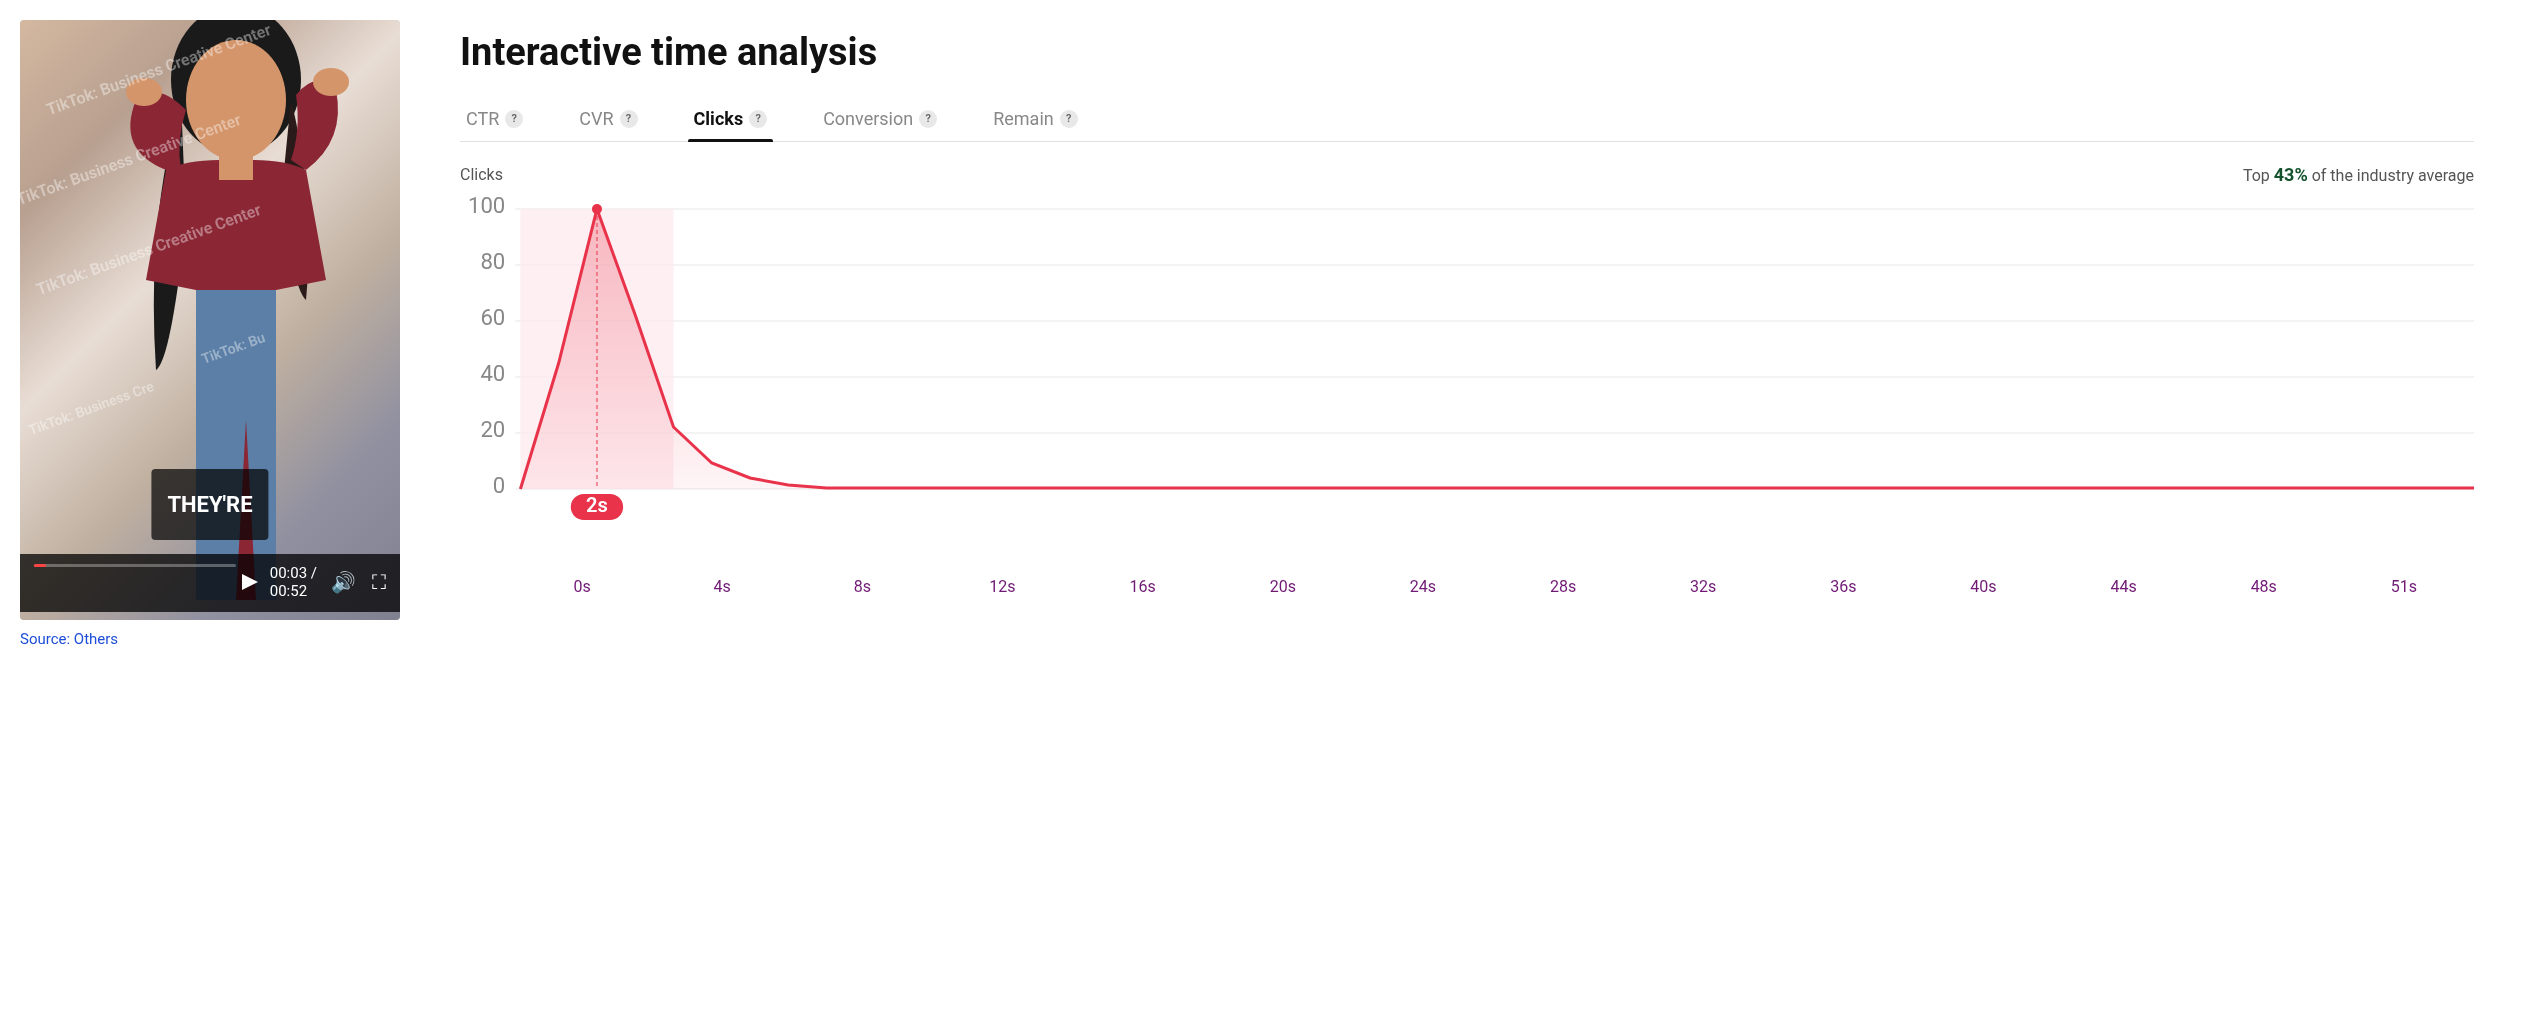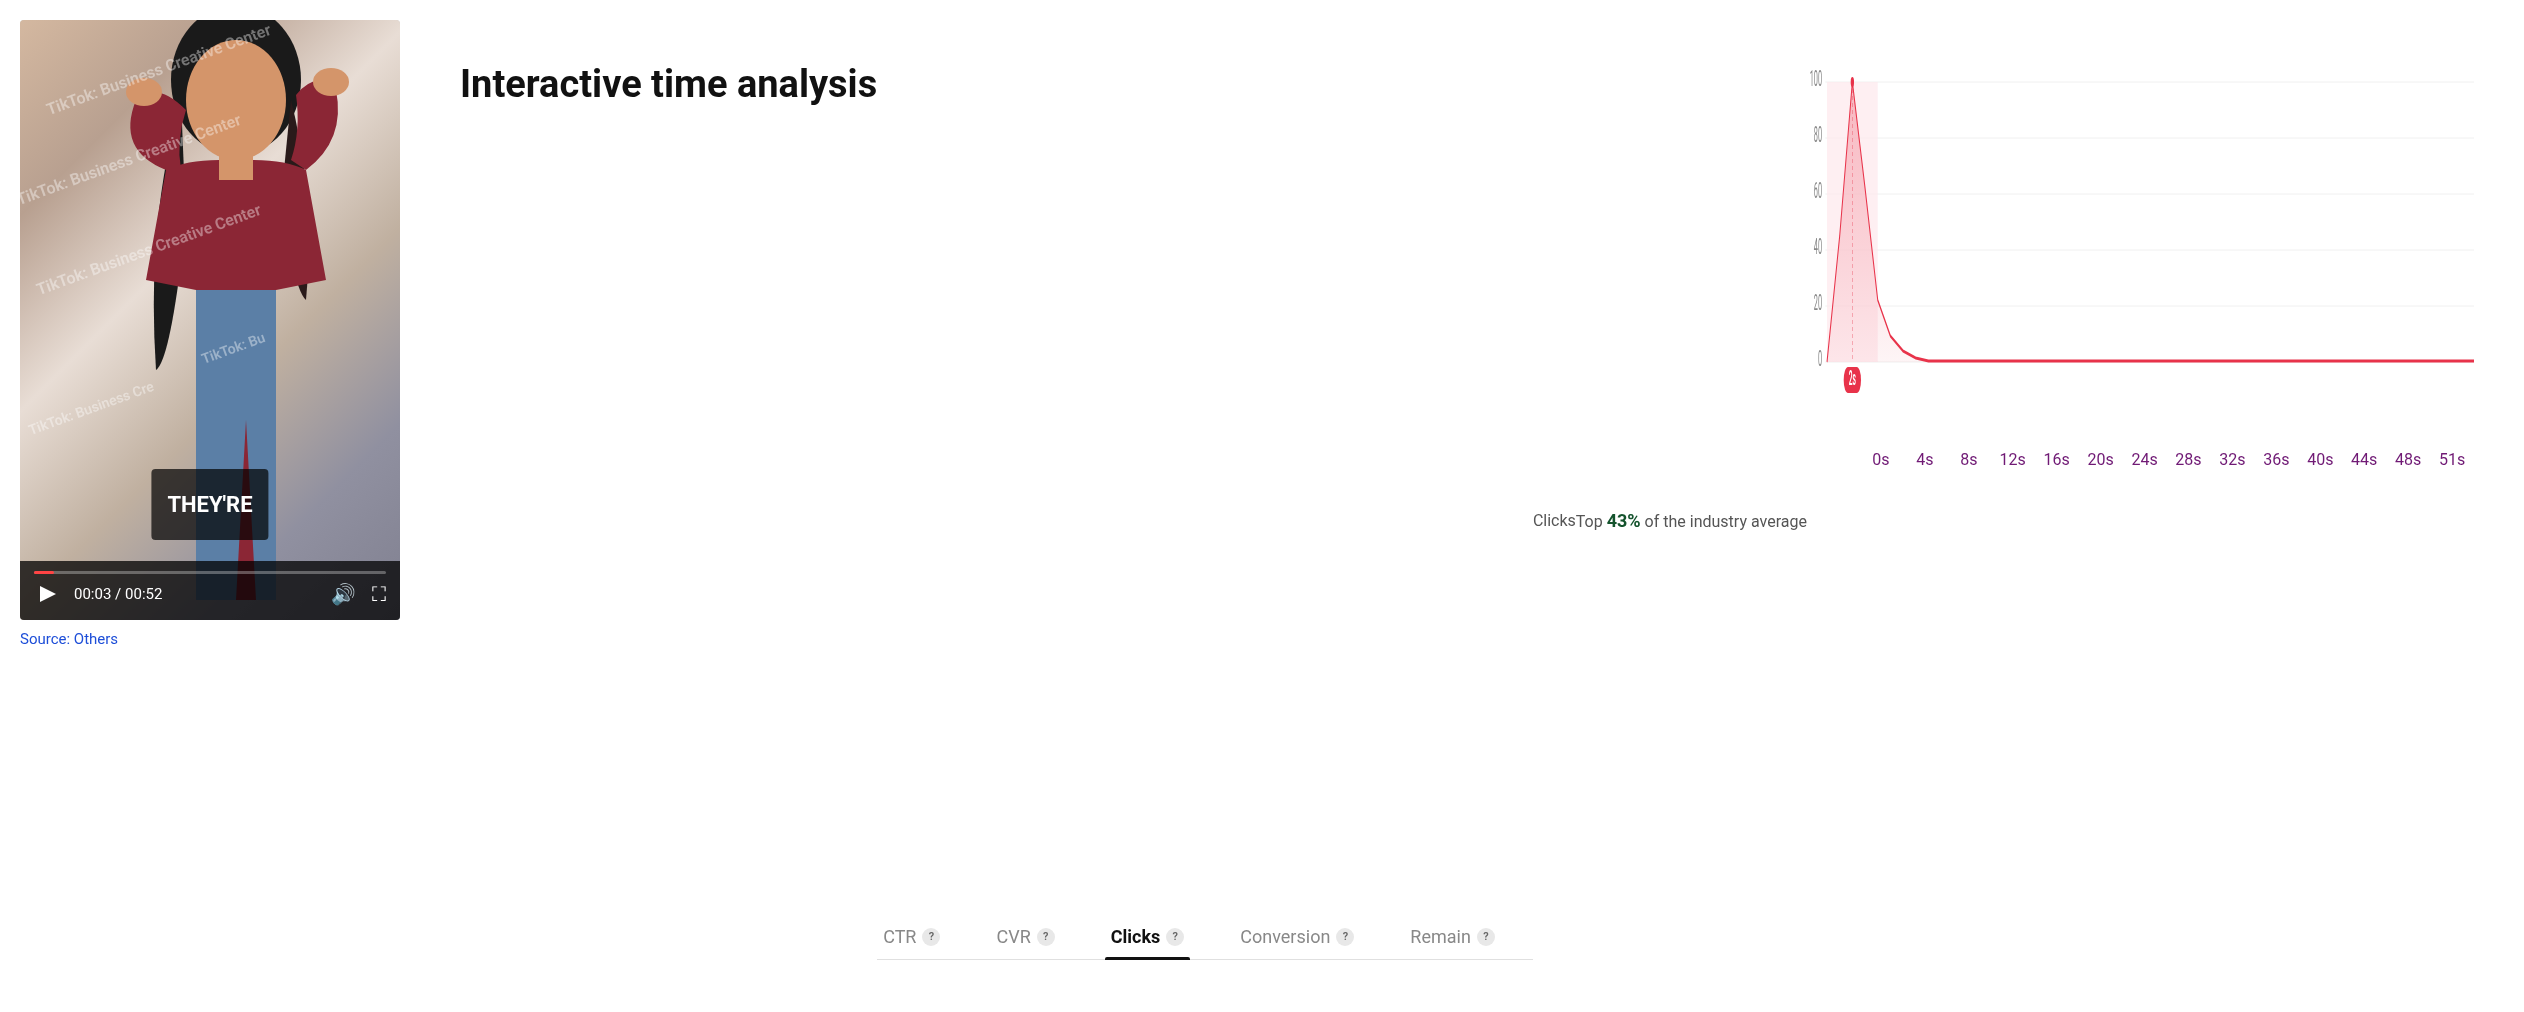--- a/index.html
+++ b/index.html
@@ -68,27 +68,27 @@
       color: #fff;
       font-size: 22px;
       font-weight: bold;
       padding: 23px 16px;
       border-radius: 4px;
       white-space: nowrap;
     }
 
     .video-controls {
       position: absolute;
-      bottom: 0;
+      bottom: 8px;
       left: 0;
       right: 0;
       background: rgba(0,0,0,0.75);
       padding: 10px 14px 12px 14px;
       display: flex;
-      flex-direction: column;
+      flex-direction: row;
       gap: 6px;
     }
 
     .progress-bar {
       width: 100%;
       height: 3px;
       background: rgba(255,255,255,0.3);
       border-radius: 2px;
       position: relative;
     }
@@ -147,23 +147,22 @@
       margin-top: 10px;
       font-size: 15px;
       color: #1d4ed8;
     }
 
     
     .analysis-panel {
       flex: 1;
       padding: 30px 50px 30px 40px;
       display: flex;
-      flex-direction: row;
+      flex-direction: column;
       overflow: hidden;
-      margin-top: 32px;
     }
 
     .page-title {
       font-size: 38px;
       font-weight: 700;
       color: #111;
       margin-bottom: 24px;
     }
 
     

